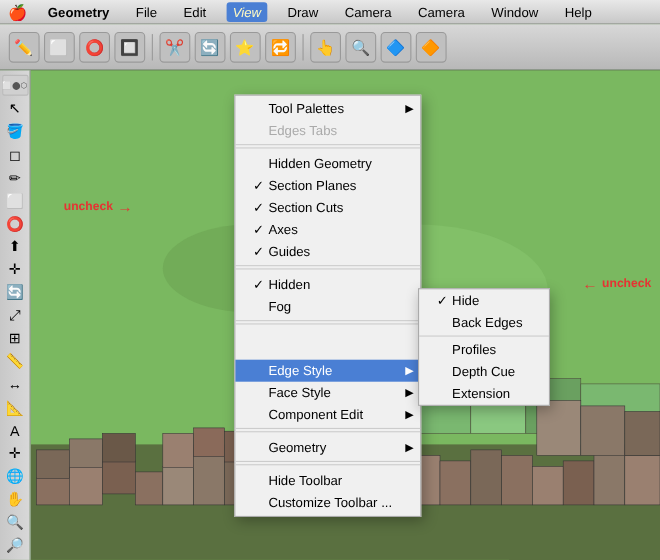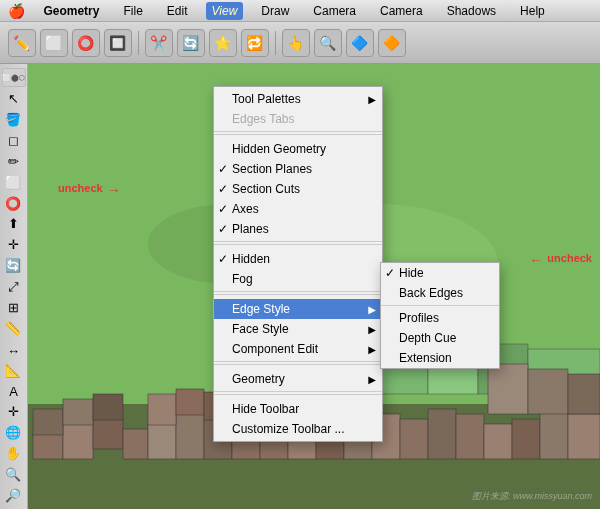--- a/index.html
+++ b/index.html
@@ -158,26 +158,26 @@
     .menu-section {
       padding: 2px 0;
       border-bottom: 1px solid #ccc;
     }
     .menu-section:last-child { border-bottom: none; text-align: right; }
 
     .menu-row {
       height: 20px;
       display: flex;
       align-items: center;
-      padding: 0 12px 0 4px;
+      padding: 0 12px 0 16px;
       cursor: pointer;
       position: relative;
       white-space: nowrap;
     }
-    .menu-row.highlighted { background: #4a7fd4; color: #fff; }
+    .menu-row.highlighted { background: #4a7fd4; color: #fff; margin-top: 28px; }
     .menu-row.disabled { color: #aaa; cursor: default; }
     .menu-row .check-space {
       width: 14px;
       display: inline-block;
       font-size: 12px;
       color: #000;
     }
     .menu-row.highlighted .check-space { color: #fff; }
     .menu-row .submenu-arrow {
       position: absolute;
@@ -212,21 +212,21 @@
 <div class="menubar">
   <div class="menubar-left">
     <span class="apple-icon">🍎</span>
     <span class="menu-item app-name">Geometry</span>
     <span class="menu-item">File</span>
     <span class="menu-item">Edit</span>
     <span class="menu-item active">View</span>
     <span class="menu-item">Draw</span>
     <span class="menu-item">Camera</span>
     <span class="menu-item">Camera</span>
-    <span class="menu-item">Shadows</span>
+    <span class="menu-item">Window</span>
     <span class="menu-item">Help</span>
   </div>
 </div>
 
 <div class="toolbar">
   <div class="toolbar-icon">✏️</div>
   <div class="toolbar-icon">⬜</div>
   <div class="toolbar-icon">⭕</div>
   <div class="toolbar-icon">🔲</div>
   <div class="toolbar-sep"></div>
@@ -363,21 +363,21 @@
         <div class="menu-row">
           <span class="check-space">✓</span>
           <span>Section Cuts</span>
         </div>
         <div class="menu-row">
           <span class="check-space">✓</span>
           <span>Axes</span>
         </div>
         <div class="menu-row">
           <span class="check-space">✓</span>
-          <span>Planes</span>
+          <span>Guides</span>
         </div>
       </div>
 
       <div class="menu-separator"></div>
 
       <div class="menu-section">
         <div class="menu-row">
           <span class="check-space">✓</span>
           <span>Hidden</span>
         </div>
@@ -448,15 +448,14 @@
       <div class="menu-row">
         <span class="check-space"></span>
         <span>Depth Cue</span>
       </div>
       <div class="menu-row">
         <span class="check-space"></span>
         <span>Extension</span>
       </div>
     </div>
 
-    <div class="watermark">图片来源: www.missyuan.com</div>
   </div>
 </div>
 
 </body></html>

